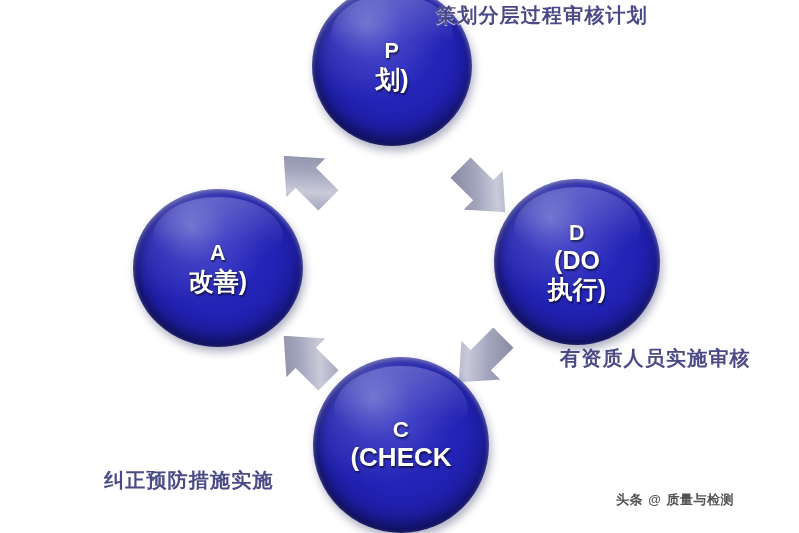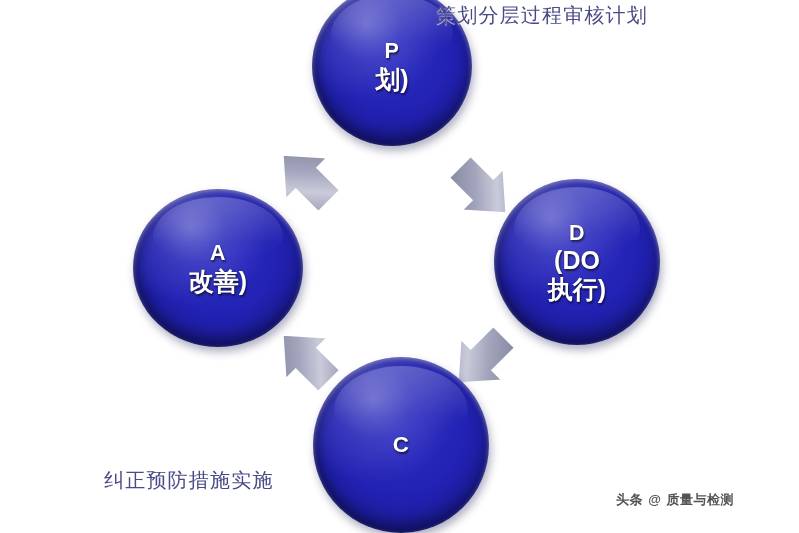--- a/index.html
+++ b/index.html
@@ -73,21 +73,21 @@
   .arrow {
     position: absolute;
     pointer-events: none;
   }
   .arrow svg { display: block; overflow: visible; }
 
   
   .caption {
     position: absolute;
     color: #4a4a86;
-    font-weight: normal;
+    font-weight: bold;
     font-size: 20px;
     letter-spacing: 1.2px;
     white-space: nowrap;
     text-shadow: 0 1px 1px rgba(255,255,255,0.85);
   }
   .cap-plan  { left: 436px; top: 2px; }
   .cap-do    { left: 560px; top: 345px; }
   .cap-check { left: 104px; top: 467px; text-align: right; }
   .cap-act   { left: 28px;  top: 154px; }
 
@@ -180,28 +180,30 @@
   </div>
 
   <div class="node node-d">
     <span class="line key">D</span>
     <span class="line">(DO</span>
     <span class="line">执行)</span>
   </div>
 
   <div class="node node-c">
     <span class="line key">C</span>
+    <span class="line">(CHECK</span>
   </div>
 
   <div class="node node-a">
     <span class="line key">A</span>
     <span class="line">改善)</span>
   </div>
 
   <div class="caption cap-plan">策划分层过程审核计划</div>
+  <div class="caption cap-do">有资质人员实施审核</div>
   <div class="caption cap-check">纠正预防措施实施</div>
 
   <div class="watermark">
     <span>头条</span>
     <span class="at">@</span>
     <span>质量与检测</span>
   </div>
 
 </div>
 

